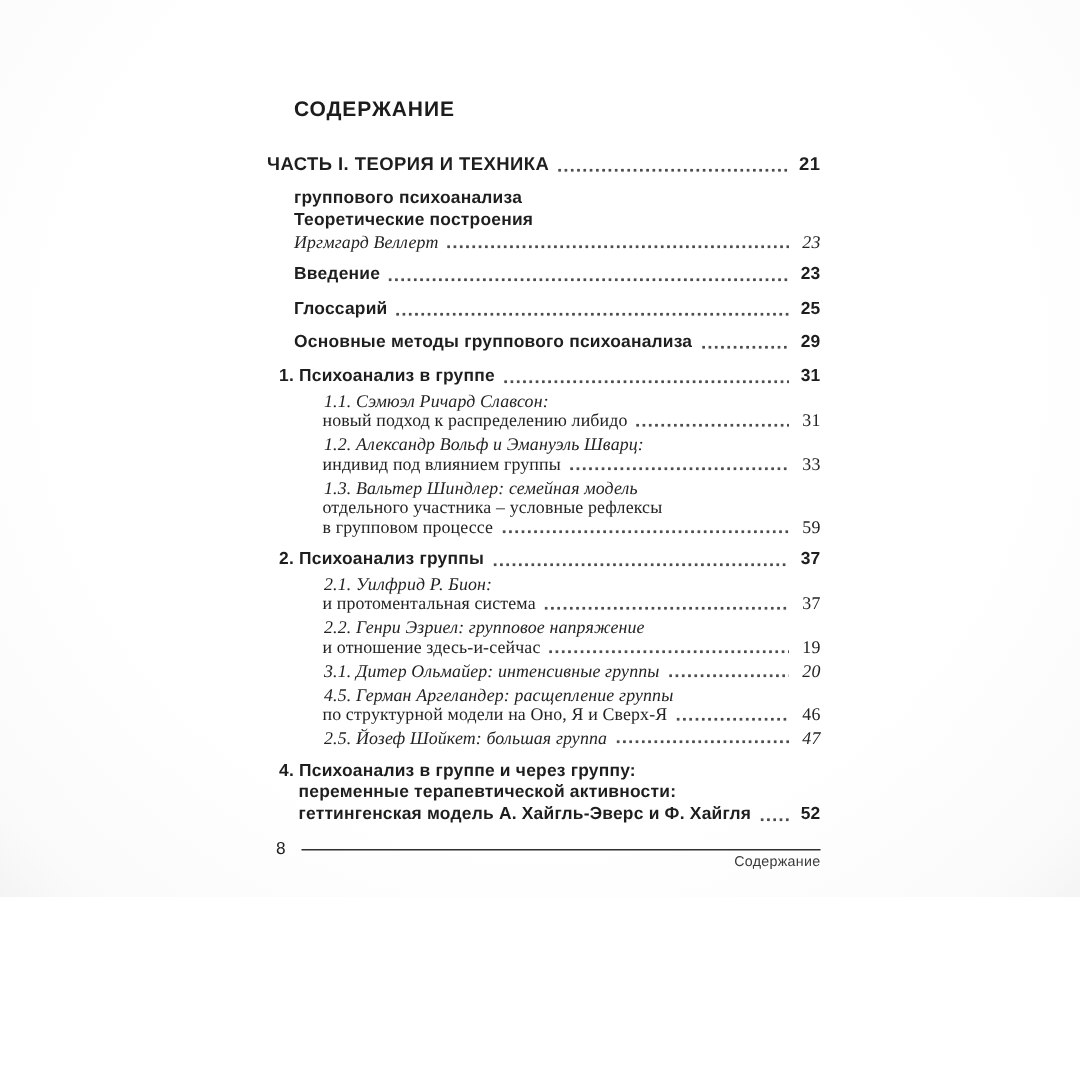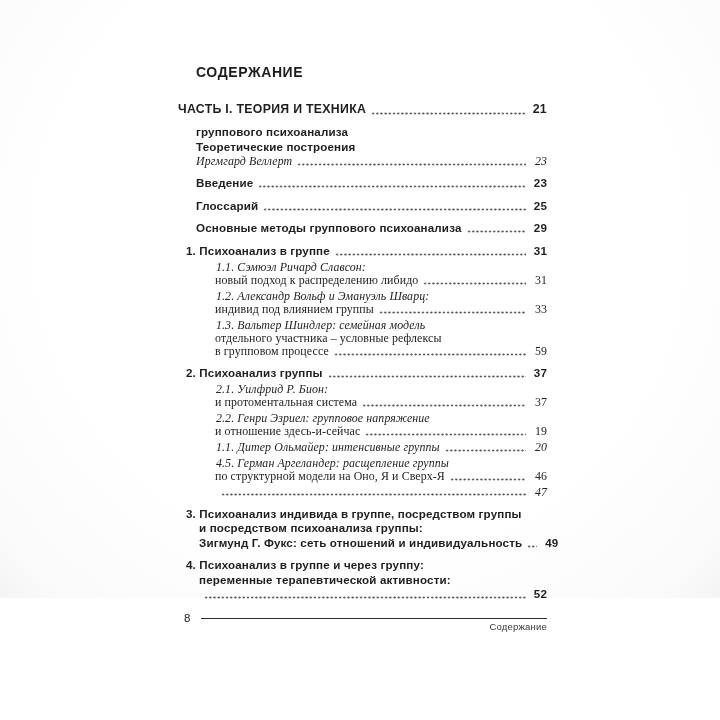--- a/index.html
+++ b/index.html
@@ -183,52 +183,45 @@
       <div class="entry style-sub">
         <div class="line l-sub0"><span class="lab">2.2. Генри Эзриел: групповое напряжение</span></div>
         <div class="line l-subn has-page">
           <span class="lab">и отношение здесь-и-сейчас</span>
           <span class="dots"></span>
           <span class="pnum">19</span>
         </div>
       </div>
       <div class="entry style-sub">
         <div class="line l-sub0 has-page">
-          <span class="lab">1.1. Дитер Ольмайер: интенсивные группы</span>
+          <span class="lab">3.1. Дитер Ольмайер: интенсивные группы</span>
           <span class="dots"></span>
           <span class="pnum">20</span>
         </div>
       </div>
       <div class="entry style-sub">
         <div class="line l-sub0"><span class="lab">4.5. Герман Аргеландер: расщепление группы</span></div>
         <div class="line l-subn has-page">
           <span class="lab">по структурной модели на Оно, Я и Сверх-Я</span>
           <span class="dots"></span>
           <span class="pnum">46</span>
         </div>
       </div>
       <div class="entry style-sub">
         <div class="line l-sub0 has-page">
+          <span class="lab">2.5. Йозеф Шойкет: большая группа</span>
           <span class="dots"></span>
           <span class="pnum">47</span>
-        </div>
-      </div>
-      <div class="entry style-num">
-        <div class="line l-num0"><span class="lab">3. Психоанализ индивида в группе, посредством группы</span></div>
-        <div class="line l-numn"><span class="lab">и посредством психоанализа группы:</span></div>
-        <div class="line l-numn has-page">
-          <span class="lab">Зигмунд Г. Фукс: сеть отношений и индивидуальность</span>
-          <span class="dots"></span>
-          <span class="pnum">49</span>
         </div>
       </div>
       <div class="entry style-num">
         <div class="line l-num0"><span class="lab">4. Психоанализ в группе и через группу:</span></div>
         <div class="line l-numn"><span class="lab">переменные терапевтической активности:</span></div>
         <div class="line l-numn has-page">
+          <span class="lab">геттингенская модель А. Хайгль-Эверс и Ф. Хайгля</span>
           <span class="dots"></span>
           <span class="pnum">52</span>
         </div>
       </div>
     </div>
 
   <div class="footer">
     <span class="footer-num">8</span>
     <div class="footer-right">
       <div class="footer-rule"></div>

